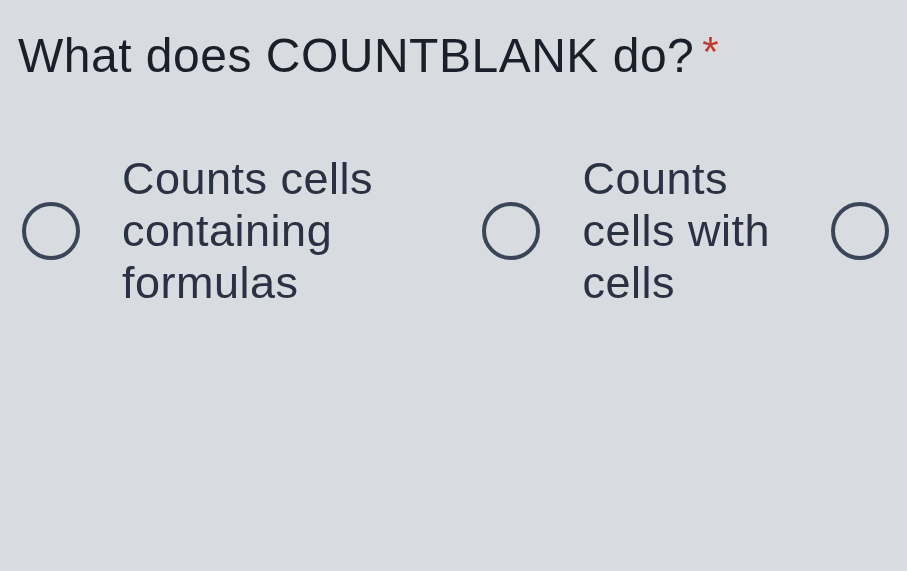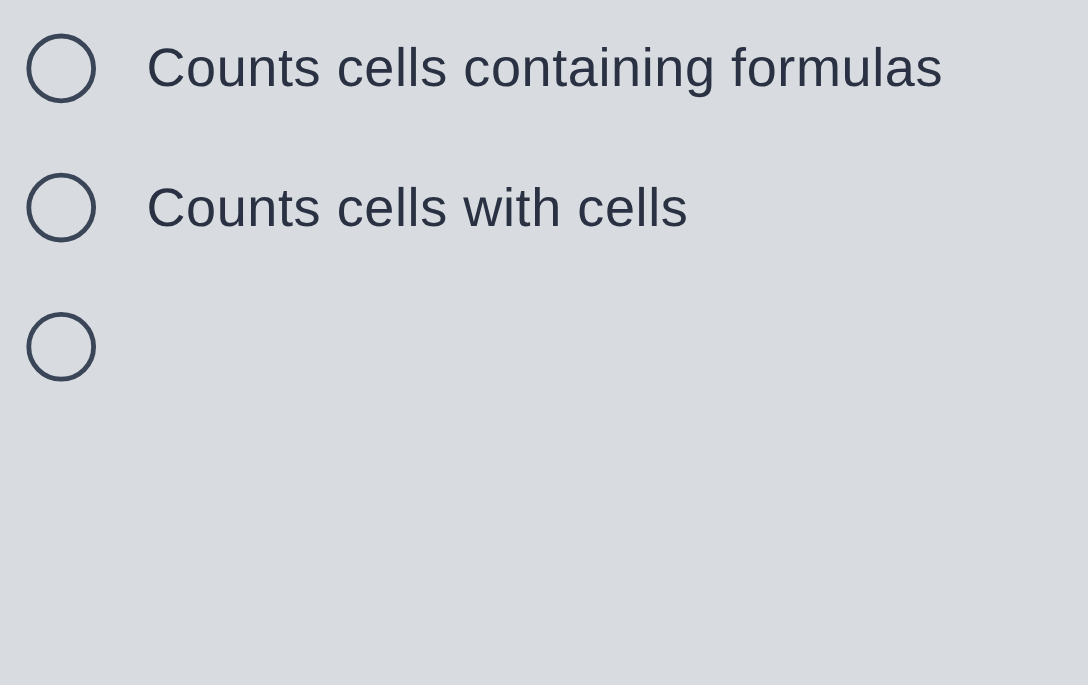--- a/index.html
+++ b/index.html
@@ -26,21 +26,21 @@
       letter-spacing: 0.5px;
     }
     .required-asterisk {
       color: #c0392b;
       margin-left: 8px;
       font-size: 42px;
       vertical-align: top;
     }
     .options-list {
       display: flex;
-      flex-direction: column;
+      flex-direction: row;
       gap: 58px;
       padding-left: 4px;
     }
     .option-row {
       display: flex;
       align-items: center;
       gap: 42px;
       cursor: pointer;
     }
     .radio-outer {
@@ -55,20 +55,23 @@
       font-size: 45px;
       font-weight: 400;
       color: #2a3142;
       letter-spacing: 0.5px;
     }
   </style>
 </head>
 <body>
 
 <div class="question-block">
+  <h1 class="question-title">
+    <span>What does COUNTBLANK do?</span><span class="required-asterisk">*</span>
+  </h1>
 
   <div class="options-list">
     <div class="option-row">
       <div class="radio-outer"></div>
       <span class="option-label">Counts cells containing formulas</span>
     </div>
     <div class="option-row">
       <div class="radio-outer"></div>
       <span class="option-label">Counts cells with cells</span>
     </div>

